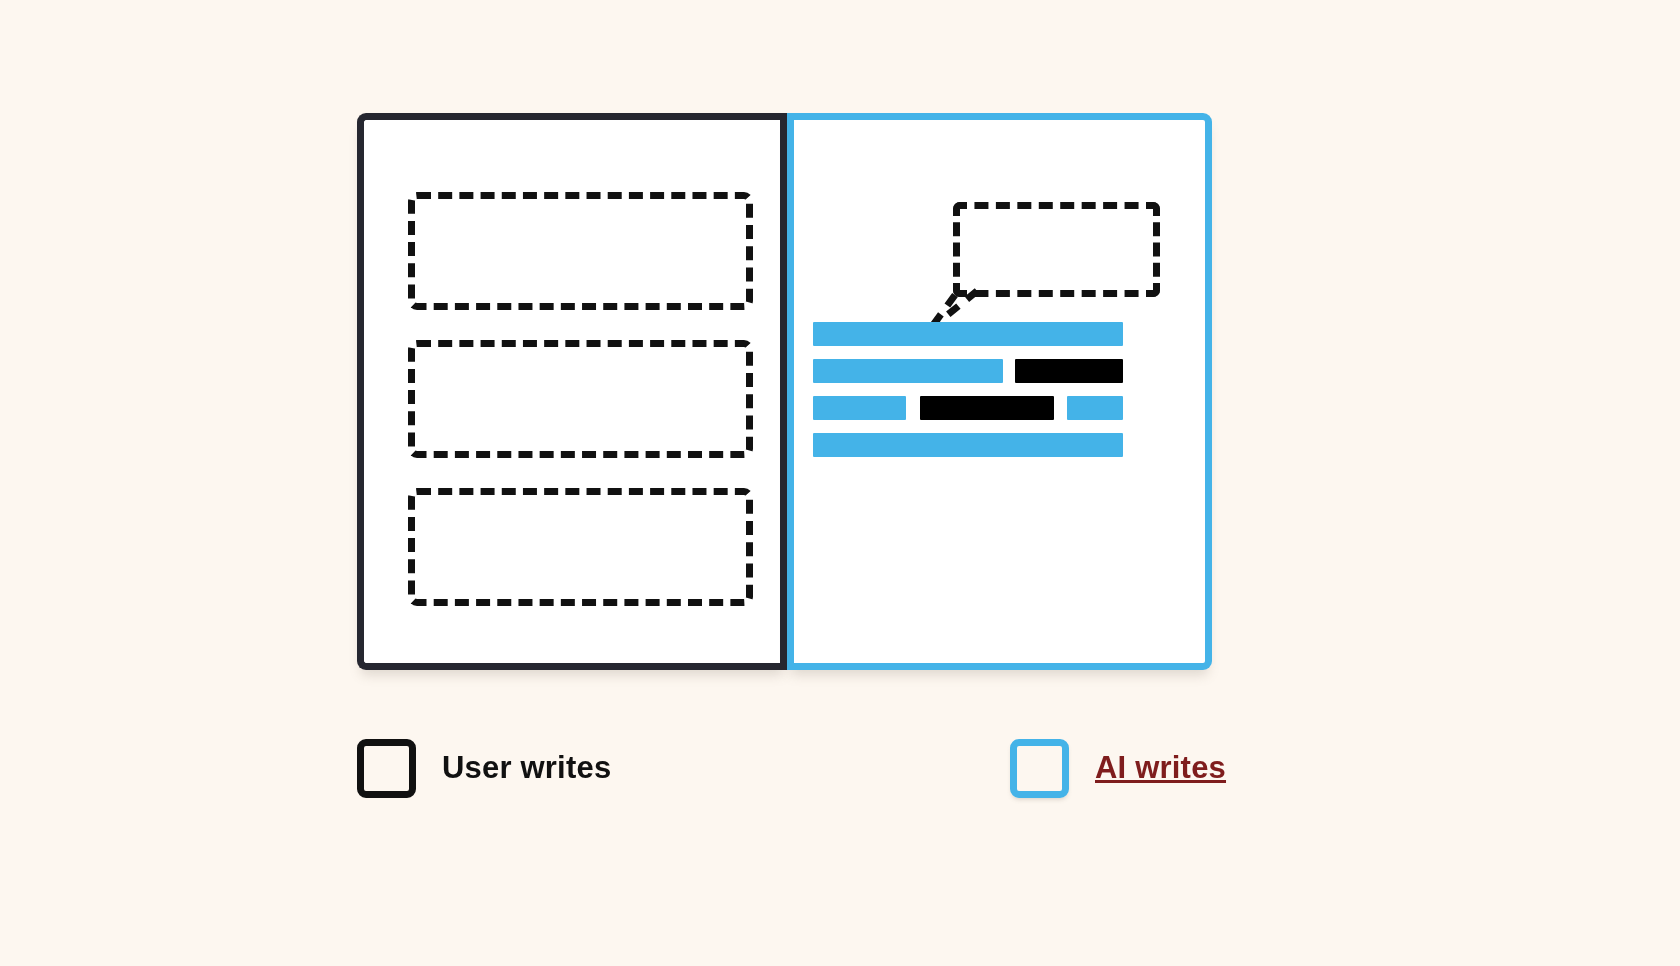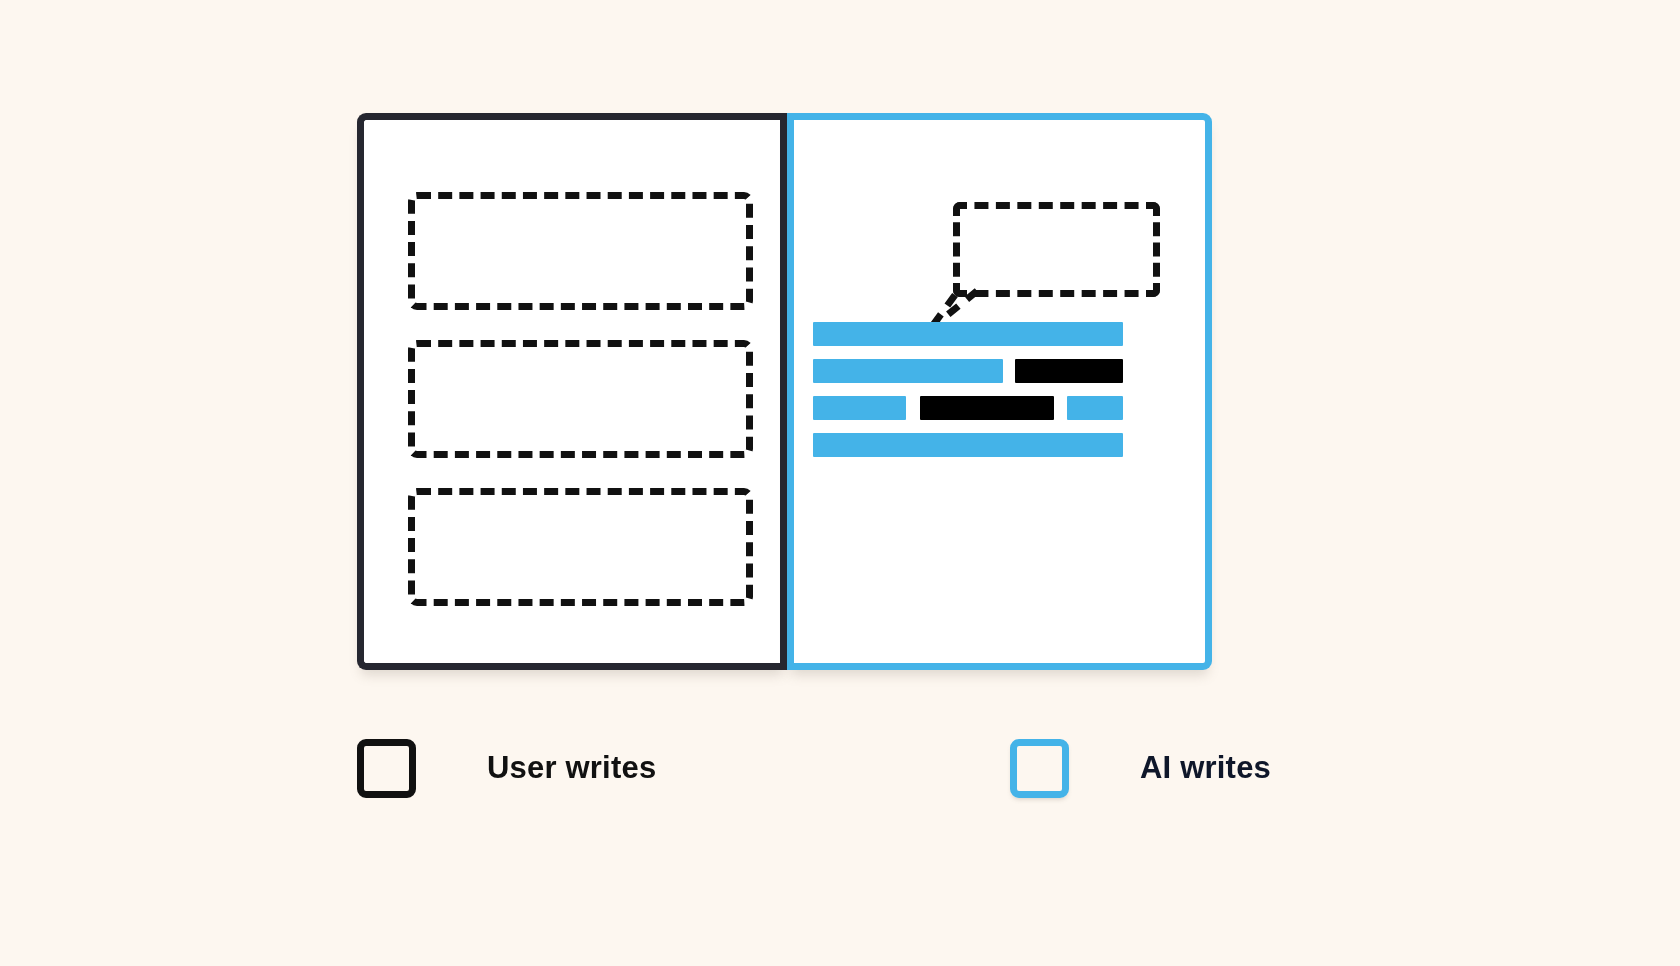--- a/index.html
+++ b/index.html
@@ -116,41 +116,40 @@
     top: 723px;
     width: 870px;
     height: 90px;
   }
   .legend-item {
     position: absolute;
     top: 0;
     display: flex;
     align-items: center;
     height: 90px;
-    gap: 45px;
   }
   .legend-swatch {
     width: 59px;
     height: 59px;
     border-radius: 9px;
     flex: none;
   }
   .sw-solid-dark  { border: 7px solid #111111; }
   .sw-dashed-dark { border: 7px dashed #111111; }
   .sw-solid-blue  { border: 7px solid #44b3e8; box-shadow: 0 3px 5px -2px rgba(120,105,90,0.3); }
 
   .legend-label {
     margin-left: 26px;
     font-size: 31px;
     font-weight: 700;
     letter-spacing: 0.2px;
     white-space: nowrap;
   }
   .lbl-dark { color: #111111; }
-  .lbl-blue { color: #0f172a; }
+  .lbl-blue { color: #7f1d1d; text-decoration: underline; }
 
   #legend-user-writes  { left: 0px; }
   #legend-user-prompts { left: 313px; }
   #legend-ai-writes    { left: 653px; }
 </style>
 </head>
 <body>
 
 <div id="spread">
 

